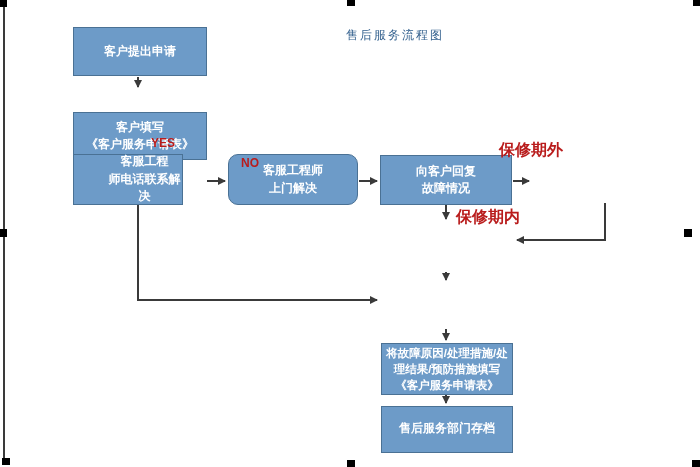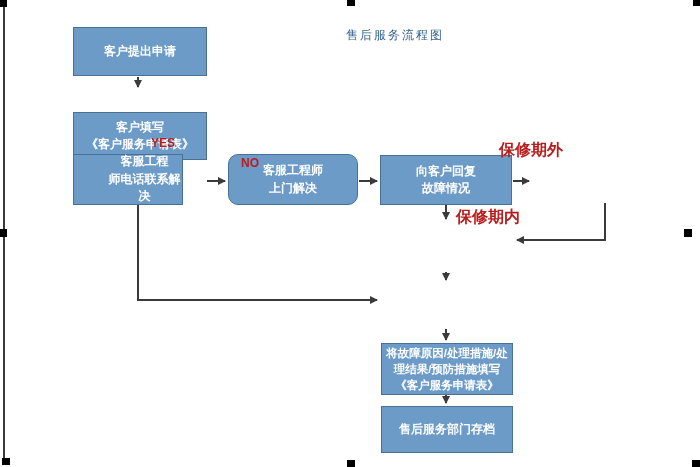--- a/index.html
+++ b/index.html
@@ -95,21 +95,21 @@
 《客户服务申请表》</div>
   <div class="node" style="left:73px;  top:154px; width:110px; height:51px;padding-left:33px;">客服工程
 师电话联系解决</div>
   <div class="node" style="left:228px; top:154px; width:130px; height:51px;border-radius:10px;">客服工程师
 上门解决</div>
   <div class="node" style="left:380px; top:155px; width:132px; height:50px;">向客户回复
 故障情况</div>
   <div class="node small-text" style="left:381px; top:343px; width:132px; height:52px;">将故障原因/处理措施/处
 理结果/预防措施填写
 《客户服务申请表》</div>
-  <div class="node" style="left:381px; top:406px; width:132px; height:47px;">售后服务部门存档</div>
+  <div class="node" style="left:381px; top:406px; width:132px; height:47px;font-family:Liberation Mono, monospace;">售后服务部门存档</div>
 
   <div class="edge-label latin" style="left:151px; top:136px;">YES</div>
   <div class="edge-label latin" style="left:208px; top:156px;margin-left:33px;">NO</div>
   <div class="edge-label cjk" style="left:499px; top:140px;">保修期外</div>
   <div class="edge-label cjk" style="left:456px; top:207px;">保修期内</div>
 
   <div class="handle" style="left:0px;   top:0px;   width:7px; height:7px;"></div>
   <div class="handle" style="left:347px; top:0px;   width:8px; height:6px;"></div>
   <div class="handle" style="left:693px; top:0px;   width:7px; height:6px;"></div>
   <div class="handle" style="left:0px;   top:229px; width:7px; height:8px;"></div>

